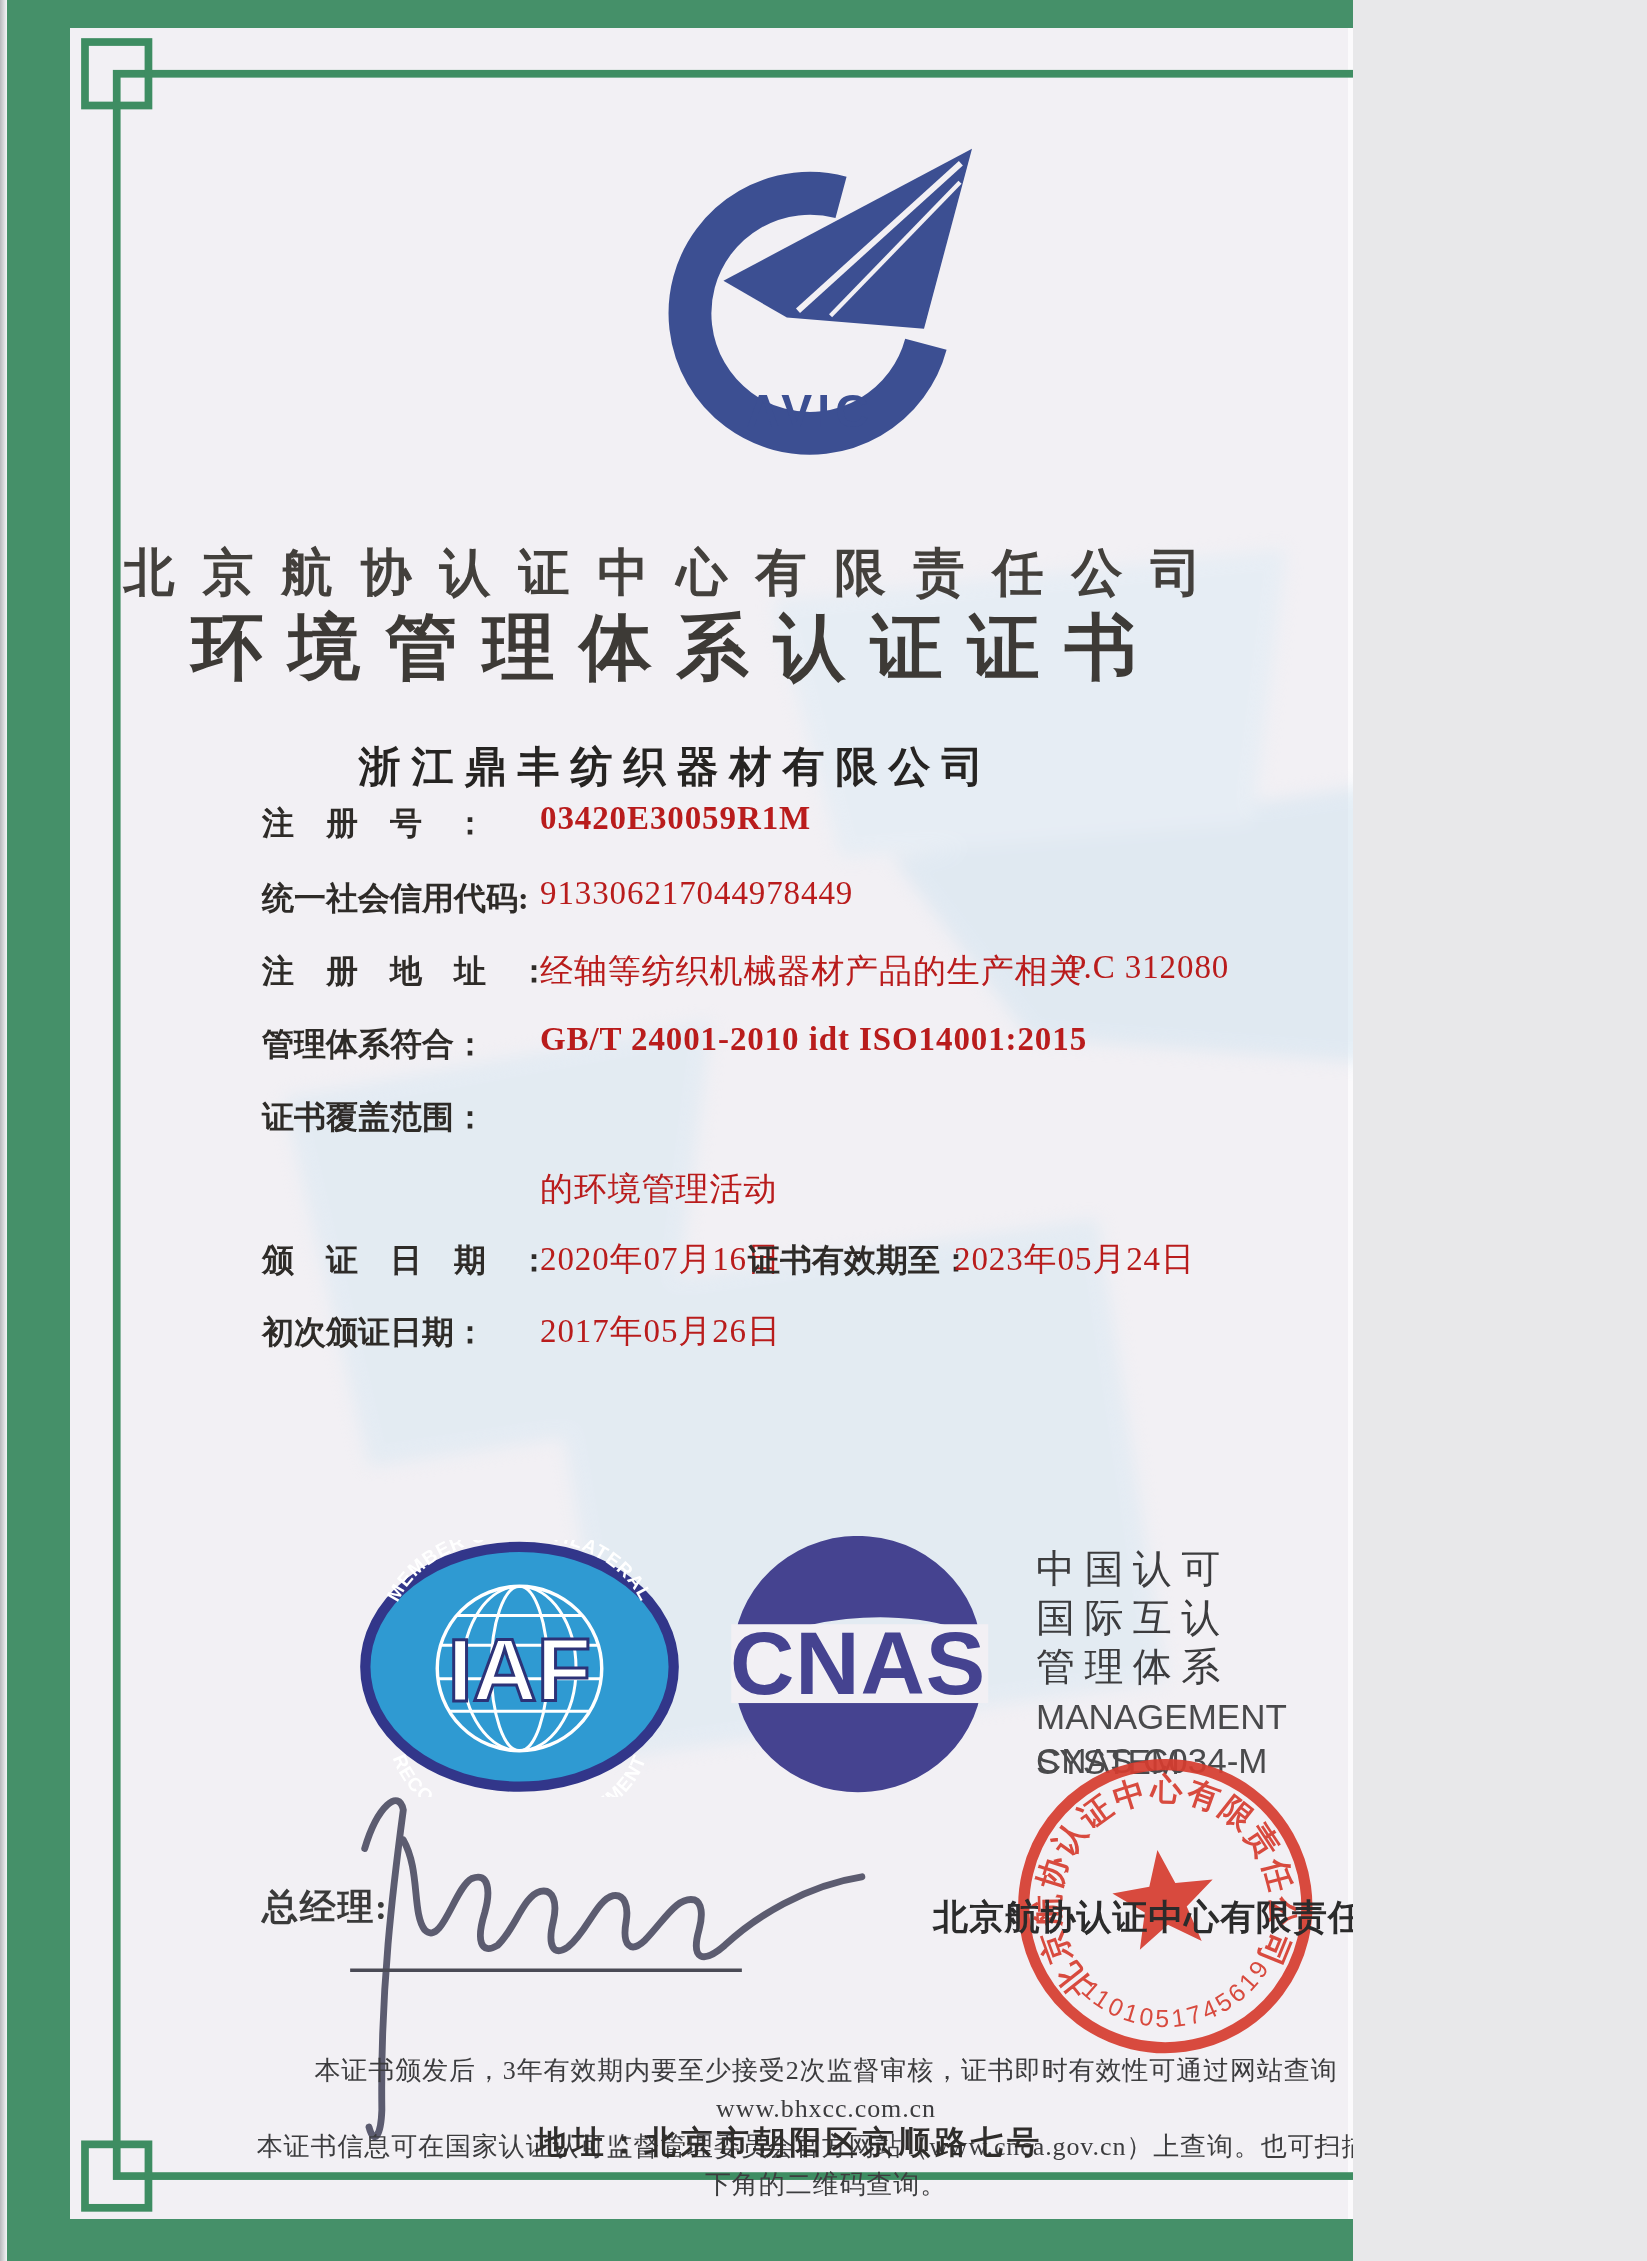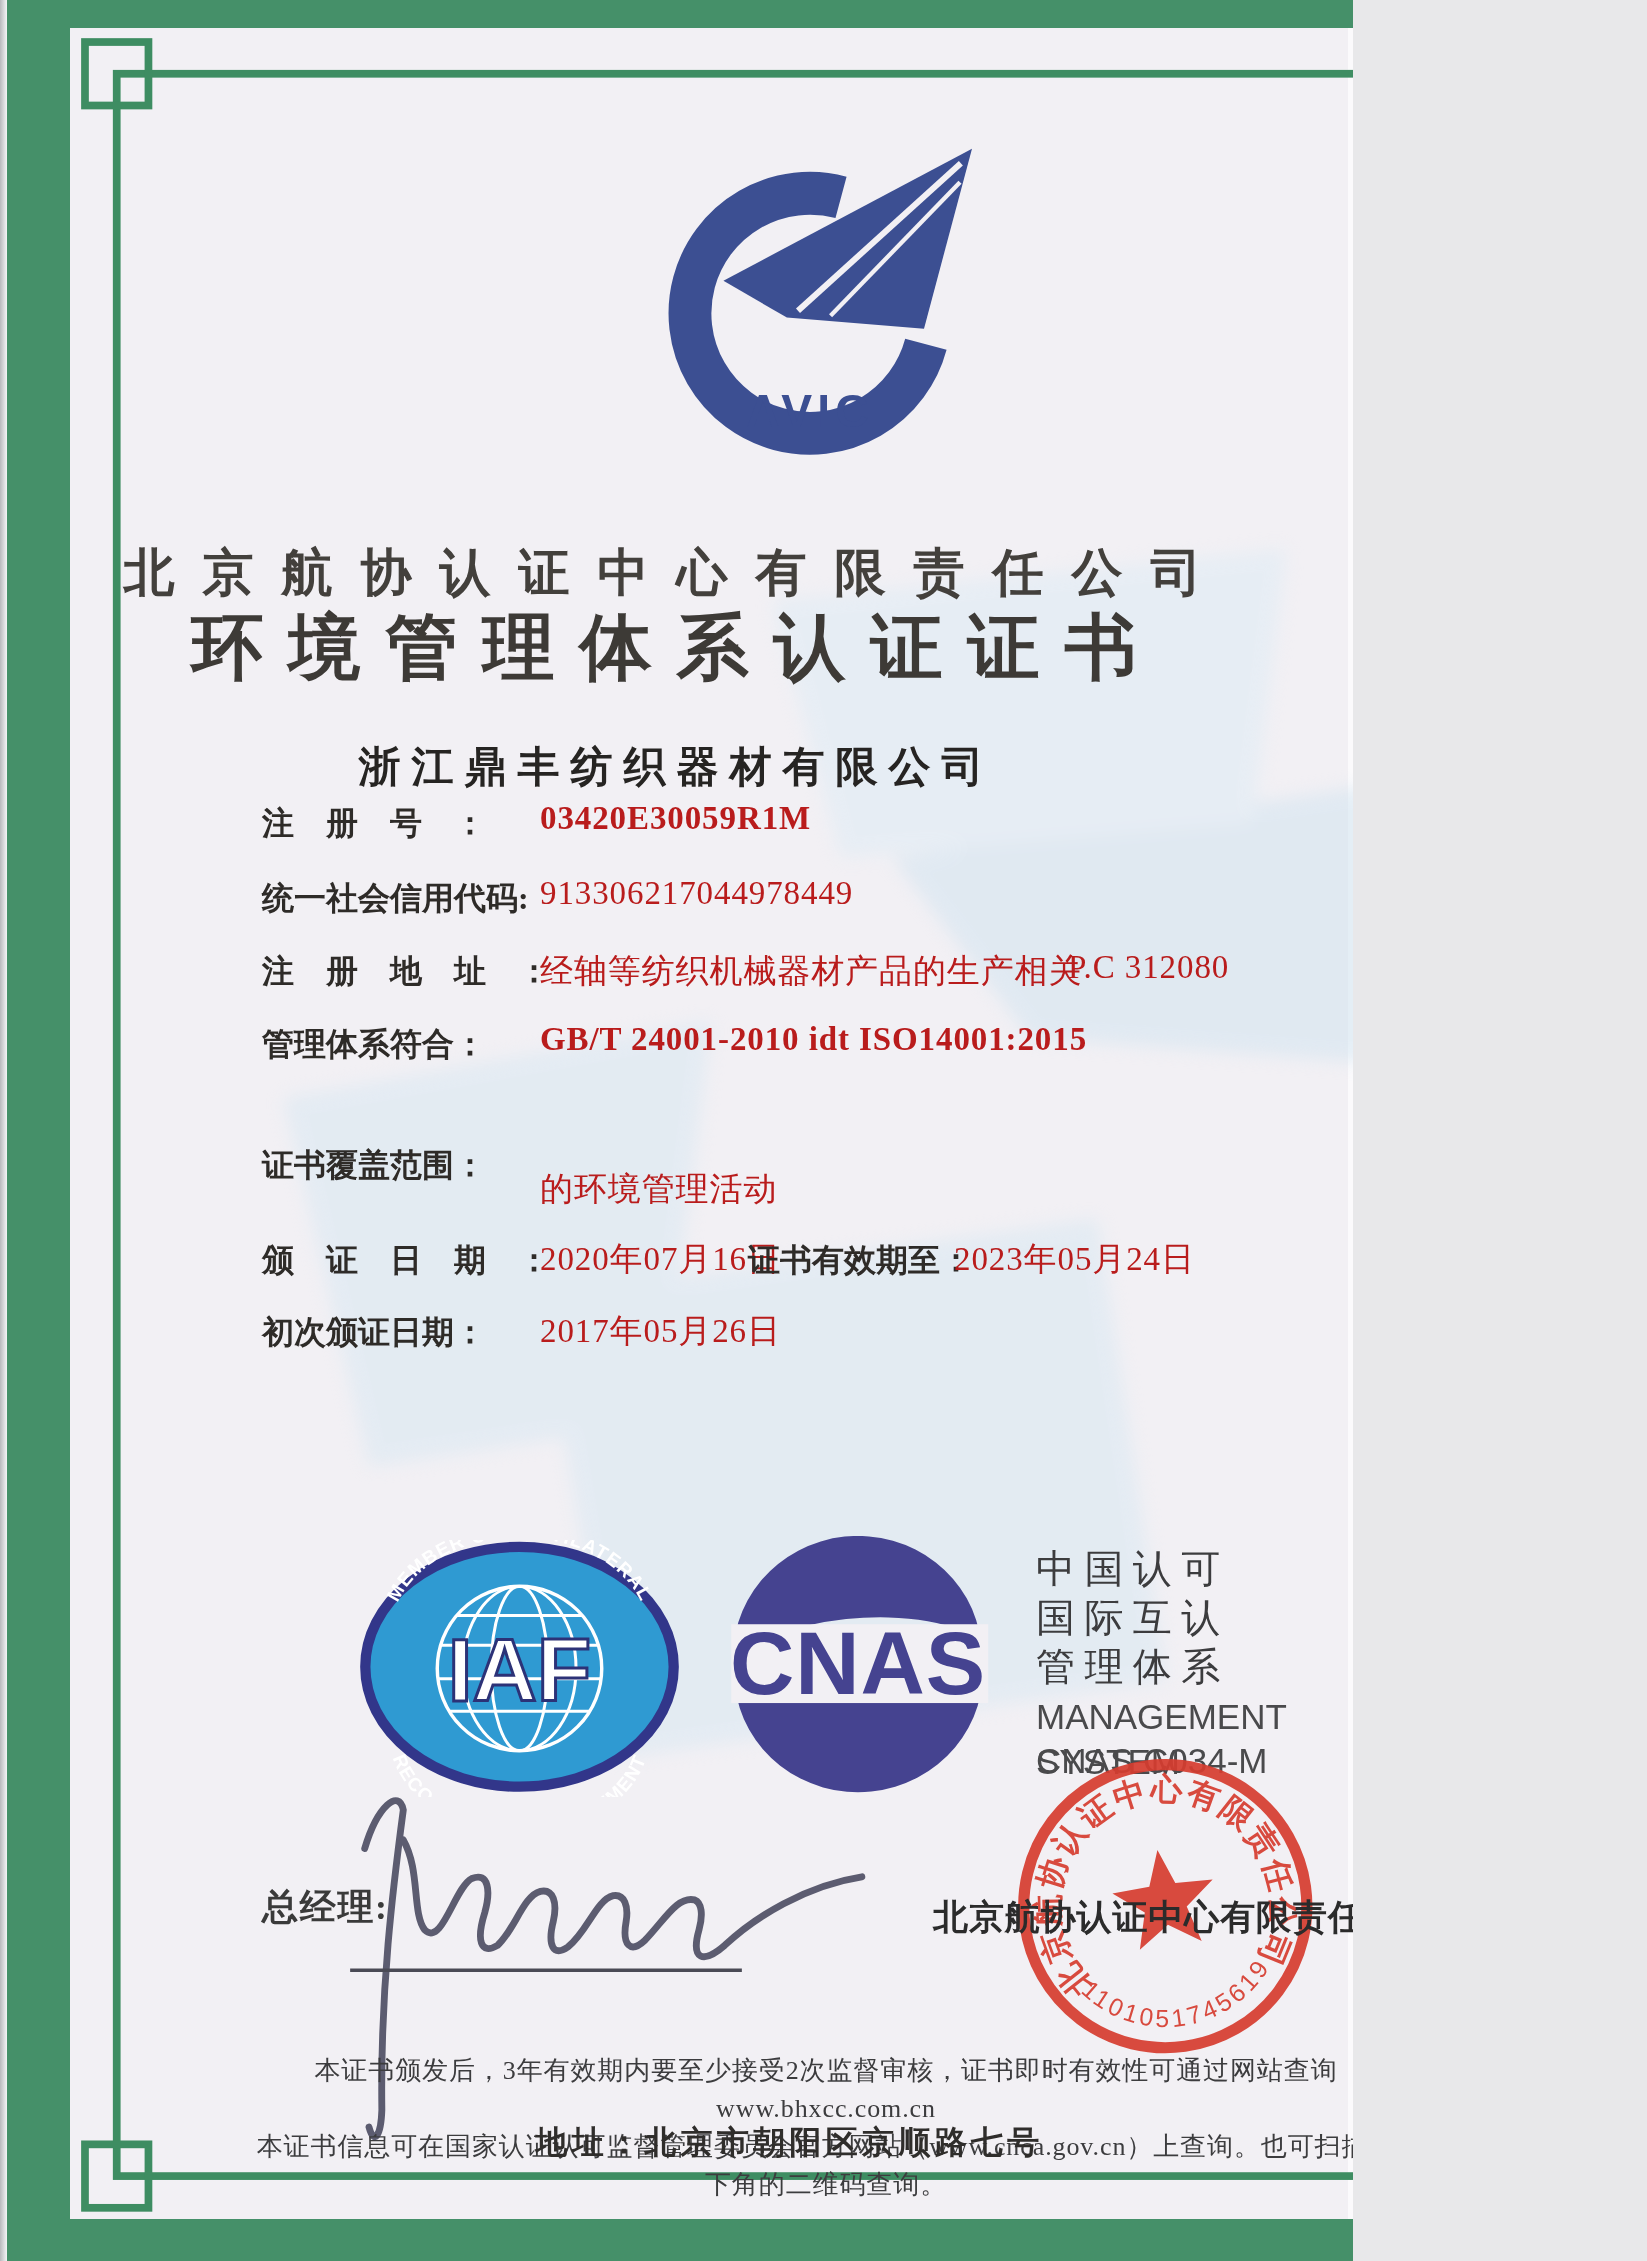--- a/index.html
+++ b/index.html
@@ -77,21 +77,21 @@
   <div class="abs label" style="left:262px;top:877px;">统一社会信用代码:</div>
   <div class="abs value" style="left:540px;top:875px;">913306217044978449</div>
 
   <div class="abs label" style="left:262px;top:950px;">注　册　地　址　：</div>
   <div class="abs value" style="left:540px;top:949px;">经轴等纺织机械器材产品的生产相关</div>
   <div class="abs value" style="left:1068px;top:949px;">P.C 312080</div>
 
   <div class="abs label" style="left:262px;top:1023px;">管理体系符合：</div>
   <div class="abs value valbold" style="left:540px;top:1021px;">GB/T 24001-2010 idt ISO14001:2015</div>
 
-  <div class="abs label" style="left:262px;top:1096px;margin-top:48px;">证书覆盖范围：</div>
+  <div class="abs label" style="left:262px;top:1096px;">证书覆盖范围：</div>
   <div class="abs value" style="left:540px;top:1167px;">的环境管理活动</div>
 
   <div class="abs label" style="left:262px;top:1239px;">颁　证　日　期　：</div>
   <div class="abs value" style="left:540px;top:1237px;">2020年07月16日</div>
   <div class="abs label" style="left:748px;top:1239px;">证书有效期至：</div>
   <div class="abs value" style="left:954px;top:1237px;">2023年05月24日</div>
 
   <div class="abs label" style="left:262px;top:1311px;">初次颁证日期：</div>
   <div class="abs value" style="left:540px;top:1309px;">2017年05月26日</div>
 

